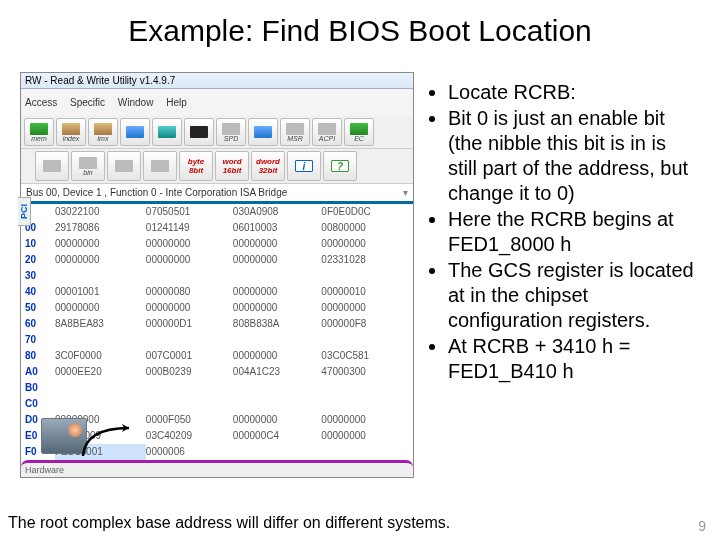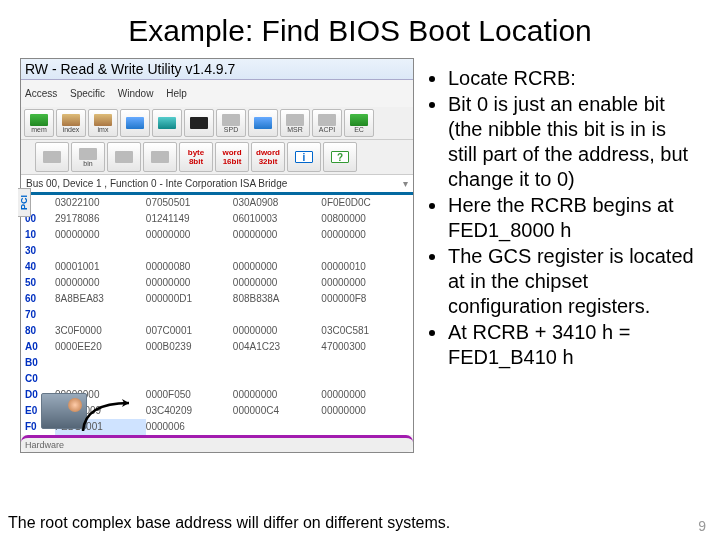--- a/index.html
+++ b/index.html
@@ -1,27 +1,27 @@
 <!DOCTYPE html>
 <html><head>
 <meta charset="utf-8">
 <style>
   * { box-sizing: border-box; margin: 0; padding: 0; }
   html, body { width: 720px; height: 540px; font-family: Arial, Helvetica, sans-serif; background: #fff; color: #000; }
   .slide { width: 720px; height: 540px; position: relative; padding: 14px 20px 0 20px; }
-  .title { font-size: 30px; text-align: center; margin-bottom: 10px; font-weight: normal; }
+  .title { font-size: 30px; text-align: center; margin-bottom: 24px; font-weight: normal; }
   .content { display: flex; gap: 12px; }
   .left { width: 394px; flex: 0 0 394px; }
   .right { flex: 1; padding-top: 8px; }
   .win { border: 1px solid #888; background: #f4f4f4; font-size: 10px; position: relative; }
-  .titlebar { background: linear-gradient(#eaf2fb,#dce8f7); border-bottom: 1px solid #aac; padding: 2px 4px; font-size: 14px; }
+  .titlebar { background: linear-gradient(#eaf2fb,#dce8f7); border-bottom: 1px solid #aac; padding: 2px 4px; font-size: 10px; }
   .menubar { padding: 8px 4px; font-size: 10px; color: #333; }
   .menubar span { margin-right: 10px; }
   .tb { display:flex; background:#f0f0f0; border-bottom:1px solid #ccc; padding:2px 3px; gap:2px; flex-wrap: wrap; }
-  .tbtn { width:30px; height:28px; border:1px solid #bbb; background:linear-gradient(#fff,#e6e6e6); border-radius:2px; display:flex; flex-direction:column; align-items:center; justify-content:center; font-size:7px; color:#444; overflow:hidden; }
+  .tbtn { width:30px; height:28px; border:1px solid #bbb; background:linear-gradient(#fff,#e6e6e6); border-radius:2px; display:flex; flex-direction:column; align-items:center; justify-content:center; font-size:7px; color:#444; overflow:hidden;font-style:italic; }
   .tbtn .ic { width:18px; height:12px; border-radius:1px; }
   .ic-green{background:linear-gradient(#4b4,#282);}
   .ic-gold{background:linear-gradient(#db7,#a74);}
   .ic-blue{background:linear-gradient(#6af,#27c);}
   .ic-teal{background:linear-gradient(#5cc,#188);}
   .ic-dark{background:#222;}
   .ic-gray{background:#bbb;}
   .tb2 .tbtn{width:34px;height:30px;}
   .red-label{color:#c00;font-weight:bold;font-size:8px;}
   .tbtn.info .ic{background:#fff;border:1px solid #06c;color:#06c;display:flex;align-items:center;justify-content:center;font-weight:bold;font-size:10px;}
@@ -157,20 +157,27 @@
                   <td>00800000</td>
                 </tr>
                 <tr>
                   <td>10</td>
                   <td>00000000</td>
                   <td>00000000</td>
                   <td>00000000</td>
                   <td>00000000</td>
                 </tr>
                 <tr>
+                  <td>20</td>
+                  <td>00000000</td>
+                  <td>00000000</td>
+                  <td>00000000</td>
+                  <td>02331028</td>
+                </tr>
+                <tr>
                   <td>30</td>
                   <td></td>
                   <td></td>
                   <td></td>
                   <td></td>
                 </tr>
                 <tr>
                   <td>40</td>
                   <td>00001001</td>
                   <td>00000080</td>

